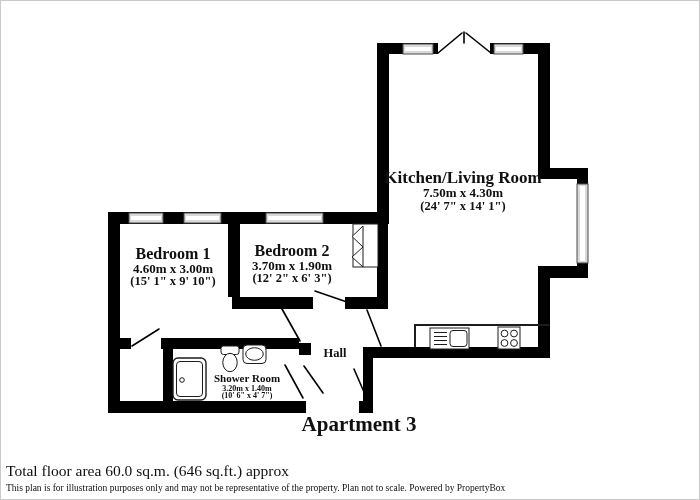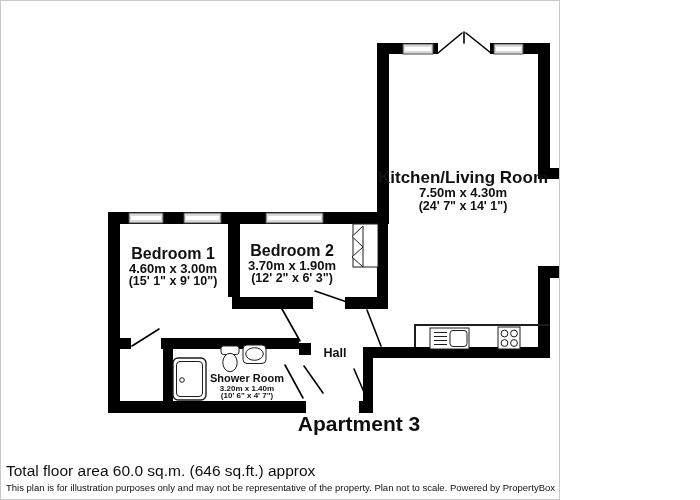--- a/index.html
+++ b/index.html
@@ -1,19 +1,19 @@
 <!DOCTYPE html>
 <html style="--wall: #000000; --window-fill: #d9d9d9; --window-stroke: #4a4a4a; --text: #101010;"><head>
 <meta charset="utf-8">
 <style>
   html,body{margin:0;padding:0;background:#fff;}
   #frame{
-    position:relative;width:560px;height:500px;background:#fff;
+    position:relative;width:700px;height:500px;background:#fff;
     border:1px solid #c9c9c9;box-sizing:border-box;overflow:hidden;
-    font-family:Liberation Sans, sans-serif;
+    font-family:Liberation Serif, serif;
     text-align:right;
   }
   svg{position:absolute;left:0;top:0;}
   .wall{fill:var(--wall,#000);}
   .opening{fill:#fff;}
   .win-outer{fill:var(--window-fill,#d9d9d9);stroke:var(--window-stroke,#4a4a4a);stroke-width:1;}
   .win-inner{fill:#fff;stroke:none;}
   .door{stroke:var(--wall,#000);stroke-width:1.6;fill:none;stroke-linecap:round;}
   .fixture{fill:#fff;stroke:#1d1d1d;stroke-width:1.4;}
   .thin{fill:#fff;stroke:#1d1d1d;stroke-width:1;}

